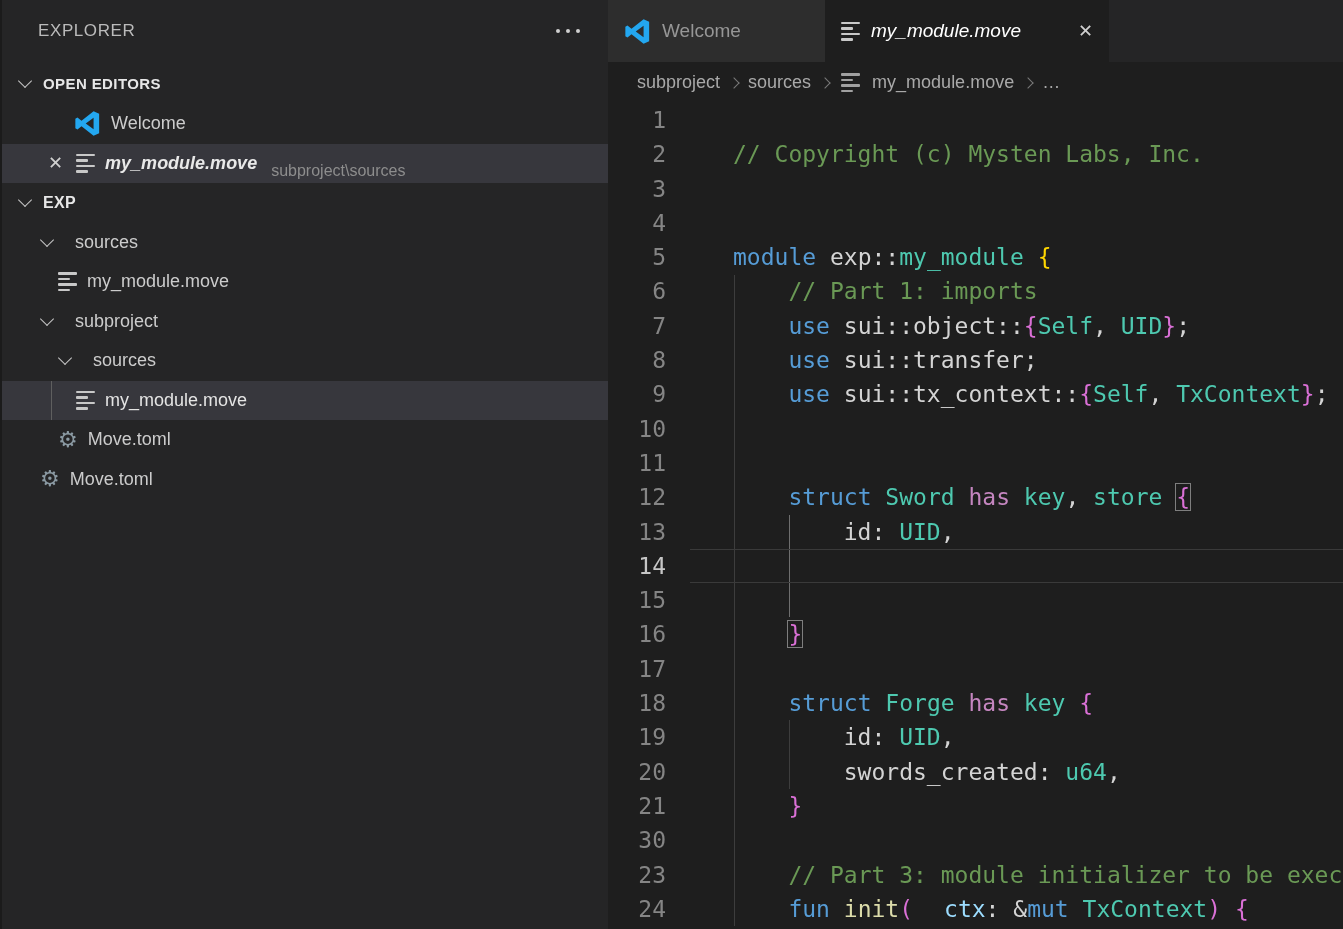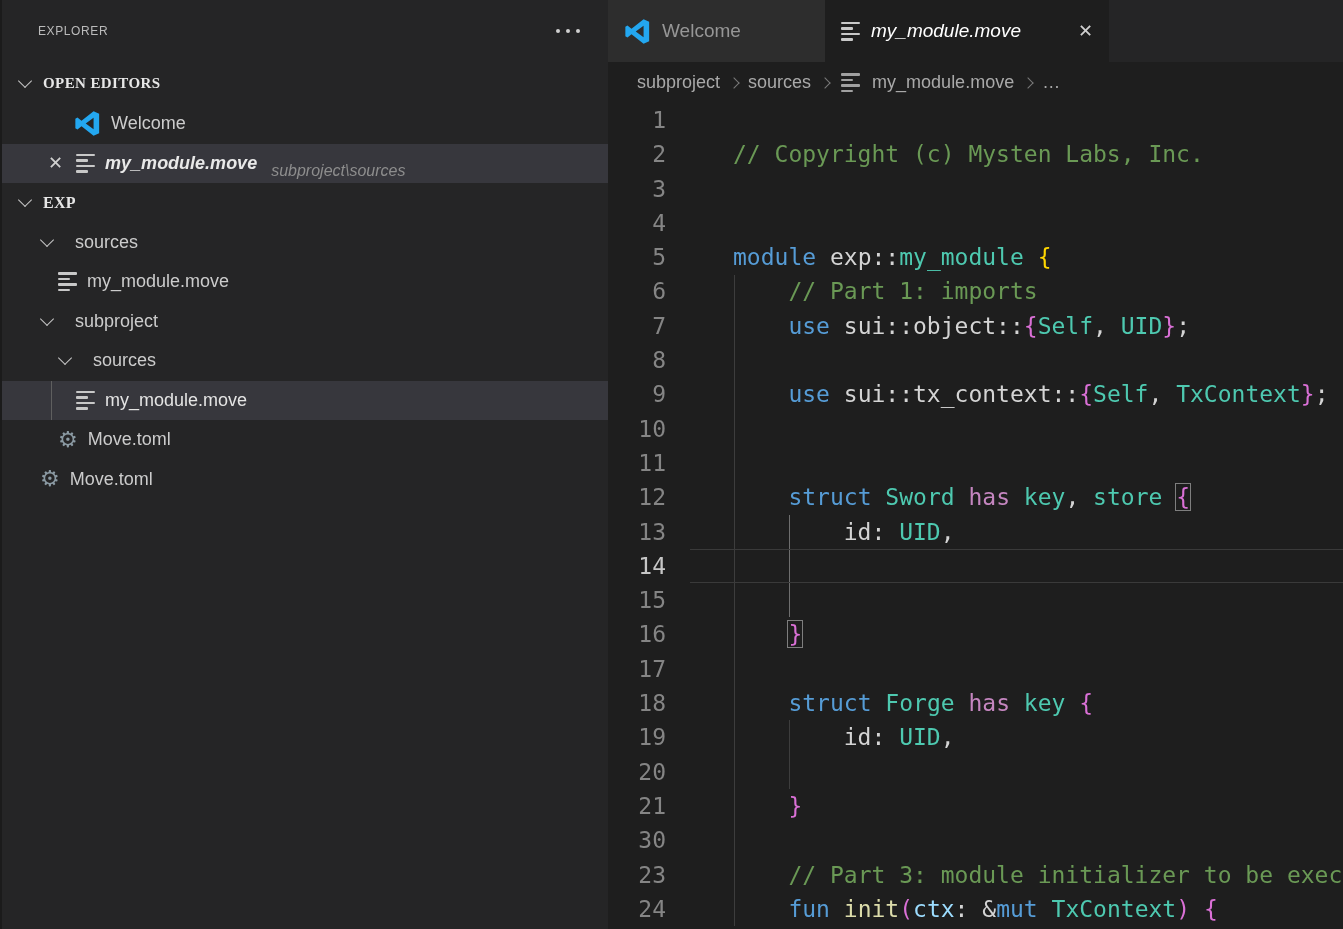--- a/index.html
+++ b/index.html
@@ -2,34 +2,34 @@
 <html><head>
 <meta charset="utf-8">
 <style>
   html,body{margin:0;padding:0;}
   body{width:1343px;height:929px;position:relative;overflow:hidden;background:#1e1e1e;
        font-family:"Liberation Sans",sans-serif;-webkit-font-smoothing:antialiased;}
   
   .sidebar{position:absolute;left:0;top:0;width:608px;height:929px;background:#252526;
            border-left:2px solid #1b1b1b;box-sizing:border-box;}
   .sidebar-title{height:62px;display:flex;align-items:center;padding-left:36px;
-                 color:#bbbbbb;font-size:12px;letter-spacing:.6px;position:relative;}
+                 color:#bbbbbb;font-size:17px;letter-spacing:.6px;position:relative;}
   .dots{position:absolute;right:28px;top:29px;display:flex;gap:6px;cursor:pointer;}
   .dots i{width:4px;height:4px;border-radius:50%;background:#d0d0d0;display:block;}
-  .section-header{display:flex;align-items:center;color:#e7e7e7;font-weight:bold;padding-left:16px;font-family:Liberation Serif, serif;}
+  .section-header{display:flex;align-items:center;color:#e7e7e7;font-weight:bold;padding-left:16px;}
   .oe-header{height:42px;font-size:15px;letter-spacing:.4px;}
   .exp-header{height:39.5px;font-size:16px;letter-spacing:.3px;}
   .chev{width:9px;height:9px;border-left:1.8px solid #c5c5c5;border-bottom:1.8px solid #c5c5c5;
         transform:rotate(-45deg);flex:none;margin:-5px 13px 0 2px;}
   .row{height:39.5px;display:flex;align-items:center;font-size:18px;color:#cccccc;
        box-sizing:border-box;cursor:pointer;white-space:nowrap;}
   .row.selected{background:#37373d;color:#e4e4e4;}
   .oe-label{margin-left:10px;}
   .oe-label.preview{font-style:italic;font-weight:600;color:#e8e8e8;}
-  .oe-desc{font-style:italic;color:#8d8d8d;font-size:16px;margin-left:14px;margin-top:16px;}
+  .oe-desc{color:#8d8d8d;font-size:16px;margin-left:14px;margin-top:16px;}
   .closex{color:#cfcfcf;font-size:18px;line-height:1;flex:none;}
   .tree-label{margin-left:10px;}
   .tree-guide{position:absolute;left:49px;top:380.5px;width:1px;height:39.5px;background:#5f5f5f;}
   
   .bars{width:19px;display:flex;flex-direction:column;gap:3px;flex:none;color:#c8c8c8;}
   .bars i{display:block;height:2.5px;background:currentColor;border-radius:1px;}
   .gear{font-size:22px;line-height:1;color:#8b9aa3;flex:none;font-family:"DejaVu Sans",sans-serif;}
   .logo{flex:none;}
   
   .editor{position:absolute;left:608px;top:0;width:735px;height:929px;background:#1e1e1e;}
@@ -50,21 +50,21 @@
   .code{position:absolute;top:103px;left:0;right:0;bottom:0;overflow:hidden;
         font-family:"DejaVu Sans Mono",monospace;font-size:23px;line-height:34.3px;}
   .overlays{position:absolute;inset:0;z-index:0;}
   .lines{position:relative;z-index:1;}
   .code-line{height:34.3px;display:flex;white-space:pre;}
   .gutter{width:58px;flex:none;text-align:right;color:#858585;}
   .gutter.cur{color:#c6c6c6;}
   .lc{flex:none;margin-left:67px;}
   .c-comment{color:#6a9955;} .c-kw{color:#569cd6;} .c-kw2{color:#c586c0;}
   .c-type{color:#4ec9b0;}    .c-fn{color:#dcdcaa;} .c-plain{color:#d4d4d4;}
-  .c-param{color:#9cdcfe;}   .c-b1{color:#ffd700;} .c-b2{color:#da70d6;}
+  .c-param{color:#9cdcfe;margin-left:31px;}   .c-b1{color:#ffd700;} .c-b2{color:#da70d6;}
   .boxed{box-shadow:0 0 0 1px #7e7e7e;}
   .guide{position:absolute;width:1px;background:#3d3d3d;}
   .guide.active{background:#6e6e6e;}
   .curline{position:absolute;left:82px;right:0;height:34.3px;box-sizing:border-box;
            border-top:1px solid #3a3a3a;border-bottom:1px solid #3a3a3a;}
 </style>
 </head>
 <body>
 
 <div class="sidebar">
@@ -188,32 +188,32 @@
       <div class="curline" id="curline" style="top: 445.9px;"></div>
     </div>
     <div class="lines" id="code-lines">
         <div class="code-line"><span class="gutter">1</span><span class="lc"></span></div>
         <div class="code-line"><span class="gutter">2</span><span class="lc"><span class="c-comment">// Copyright (c) Mysten Labs, Inc.</span></span></div>
         <div class="code-line"><span class="gutter">3</span></div>
         <div class="code-line"><span class="gutter">4</span><span class="lc"></span></div>
         <div class="code-line"><span class="gutter">5</span><span class="lc"><span class="c-kw">module</span><span class="c-plain"> exp::</span><span class="c-type">my_module</span><span class="c-plain"> </span><span class="c-b1">{</span></span></div>
         <div class="code-line"><span class="gutter">6</span><span class="lc"><span class="c-plain">    </span><span class="c-comment">// Part 1: imports</span></span></div>
         <div class="code-line"><span class="gutter">7</span><span class="lc"><span class="c-plain">    </span><span class="c-kw">use</span><span class="c-plain"> sui::object::</span><span class="c-b2">{</span><span class="c-type">Self</span><span class="c-plain">, </span><span class="c-type">UID</span><span class="c-b2">}</span><span class="c-plain">;</span></span></div>
-        <div class="code-line"><span class="gutter">8</span></div>
+        <div class="code-line"><span class="gutter">8</span><span class="lc"><span class="c-plain">    </span><span class="c-kw">use</span><span class="c-plain"> sui::transfer;</span></span></div>
         <div class="code-line"><span class="gutter">9</span><span class="lc"><span class="c-plain">    </span><span class="c-kw">use</span><span class="c-plain"> sui::tx_context::</span><span class="c-b2">{</span><span class="c-type">Self</span><span class="c-plain">, </span><span class="c-type">TxContext</span><span class="c-b2">}</span><span class="c-plain">;</span></span></div>
         <div class="code-line"><span class="gutter">10</span><span class="lc"></span></div>
         <div class="code-line"><span class="gutter">11</span></div>
         <div class="code-line"><span class="gutter">12</span><span class="lc"><span class="c-plain">    </span><span class="c-kw">struct</span><span class="c-plain"> </span><span class="c-type">Sword</span><span class="c-plain"> </span><span class="c-kw2">has</span><span class="c-plain"> </span><span class="c-type">key</span><span class="c-plain">, </span><span class="c-type">store</span><span class="c-plain"> </span><span class="c-b2 boxed">{</span></span></div>
         <div class="code-line"><span class="gutter">13</span><span class="lc"><span class="c-plain">        id: </span><span class="c-type">UID</span><span class="c-plain">,</span></span></div>
         <div class="code-line"><span class="gutter cur">14</span></div>
         <div class="code-line"><span class="gutter">15</span></div>
         <div class="code-line"><span class="gutter">16</span><span class="lc"><span class="c-plain">    </span><span class="c-b2 boxed">}</span></span></div>
         <div class="code-line"><span class="gutter">17</span><span class="lc"></span></div>
         <div class="code-line"><span class="gutter">18</span><span class="lc"><span class="c-plain">    </span><span class="c-kw">struct</span><span class="c-plain"> </span><span class="c-type">Forge</span><span class="c-plain"> </span><span class="c-kw2">has</span><span class="c-plain"> </span><span class="c-type">key</span><span class="c-plain"> </span><span class="c-b2">{</span></span></div>
         <div class="code-line"><span class="gutter">19</span><span class="lc"><span class="c-plain">        id: </span><span class="c-type">UID</span><span class="c-plain">,</span></span></div>
-        <div class="code-line"><span class="gutter">20</span></div>
+        <div class="code-line"><span class="gutter">20</span><span class="lc"><span class="c-plain">        swords_created: </span><span class="c-type">u64</span><span class="c-plain">,</span></span></div>
         <div class="code-line"><span class="gutter">21</span><span class="lc"><span class="c-plain">    </span><span class="c-b2">}</span></span></div>
         <div class="code-line"><span class="gutter">30</span><span class="lc"></span></div>
         <div class="code-line"><span class="gutter">23</span><span class="lc"><span class="c-plain">    </span><span class="c-comment">// Part 3: module initializer to be executed when this module is published</span></span></div>
         <div class="code-line"><span class="gutter">24</span><span class="lc"><span class="c-plain">    </span><span class="c-kw">fun</span><span class="c-plain"> </span><span class="c-fn">init</span><span class="c-b2">(</span><span class="c-param">ctx</span><span class="c-plain">: &amp;</span><span class="c-kw">mut</span><span class="c-plain"> </span><span class="c-type">TxContext</span><span class="c-b2">)</span><span class="c-plain"> </span><span class="c-b2">{</span></span></div>
       </div>
   </div>
 </div>
 
 </body></html>

